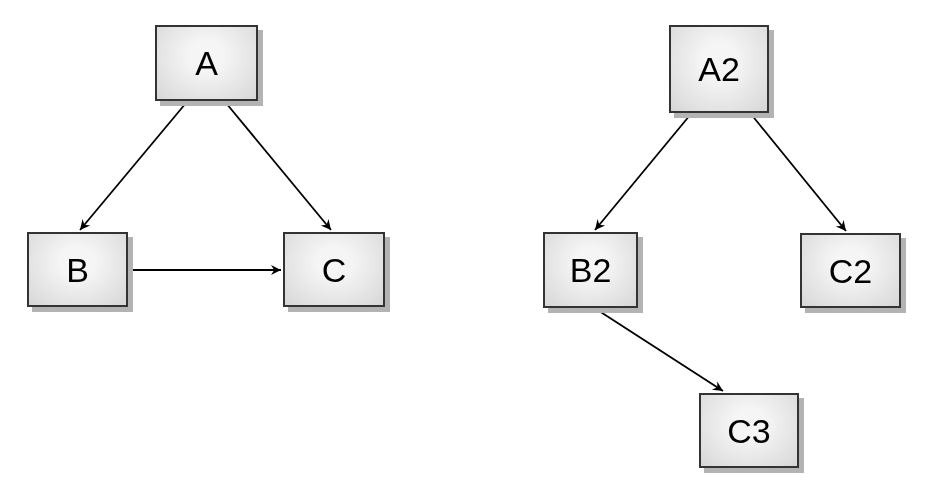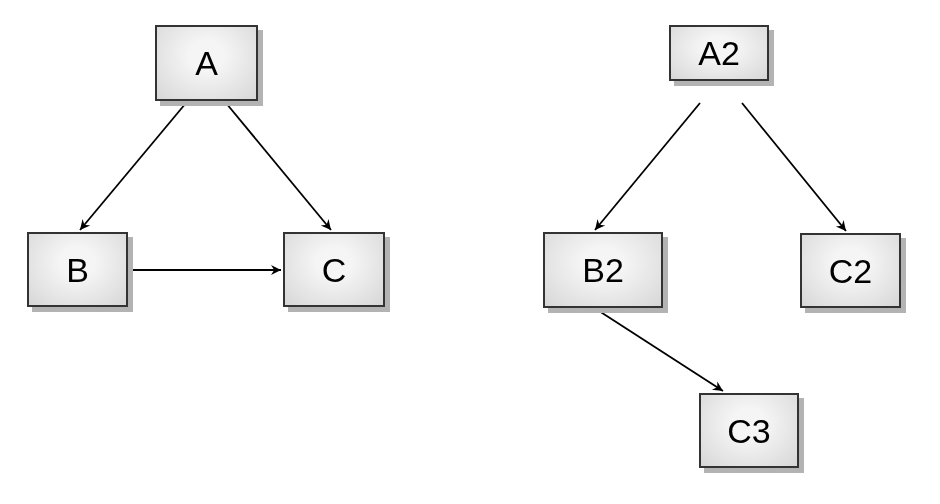--- a/index.html
+++ b/index.html
@@ -67,24 +67,24 @@
   <div id="nodes-layer">
       <div class="node" style="left: 155px; top: 25px; width: 103px; height: 76px;">
         <span class="node-label">A</span>
       </div>
       <div class="node" style="left: 27px; top: 232px; width: 101px; height: 75px;">
         <span class="node-label">B</span>
       </div>
       <div class="node" style="left: 283px; top: 232px; width: 102px; height: 75px;">
         <span class="node-label">C</span>
       </div>
-      <div class="node" style="left: 669px; top: 25px; width: 100px; height: 56px;">
+      <div class="node" style="left: 669px; top: 25px; width: 100px; height: 88px;">
         <span class="node-label">A2</span>
       </div>
-      <div class="node" style="left: 543px; top: 232px; width: 120px; height: 76px;">
+      <div class="node" style="left: 543px; top: 232px; width: 95px; height: 76px;">
         <span class="node-label">B2</span>
       </div>
       <div class="node" style="left: 800px; top: 233px; width: 101px; height: 75px;">
         <span class="node-label">C2</span>
       </div>
       <div class="node" style="left: 699px; top: 393px; width: 100px; height: 75px;">
         <span class="node-label">C3</span>
       </div>
     </div>
 </div>

